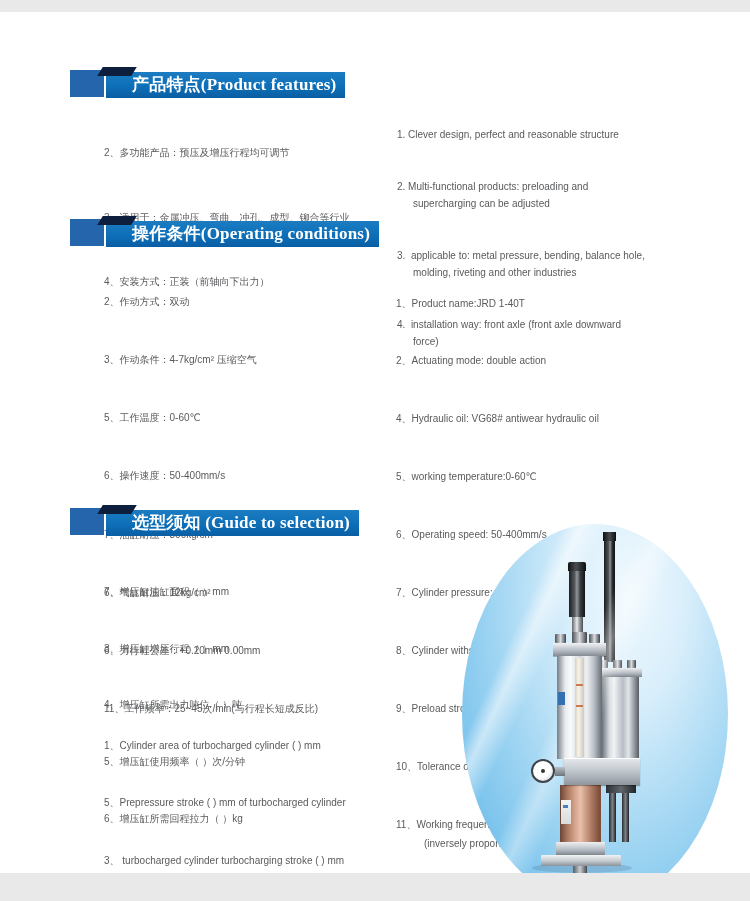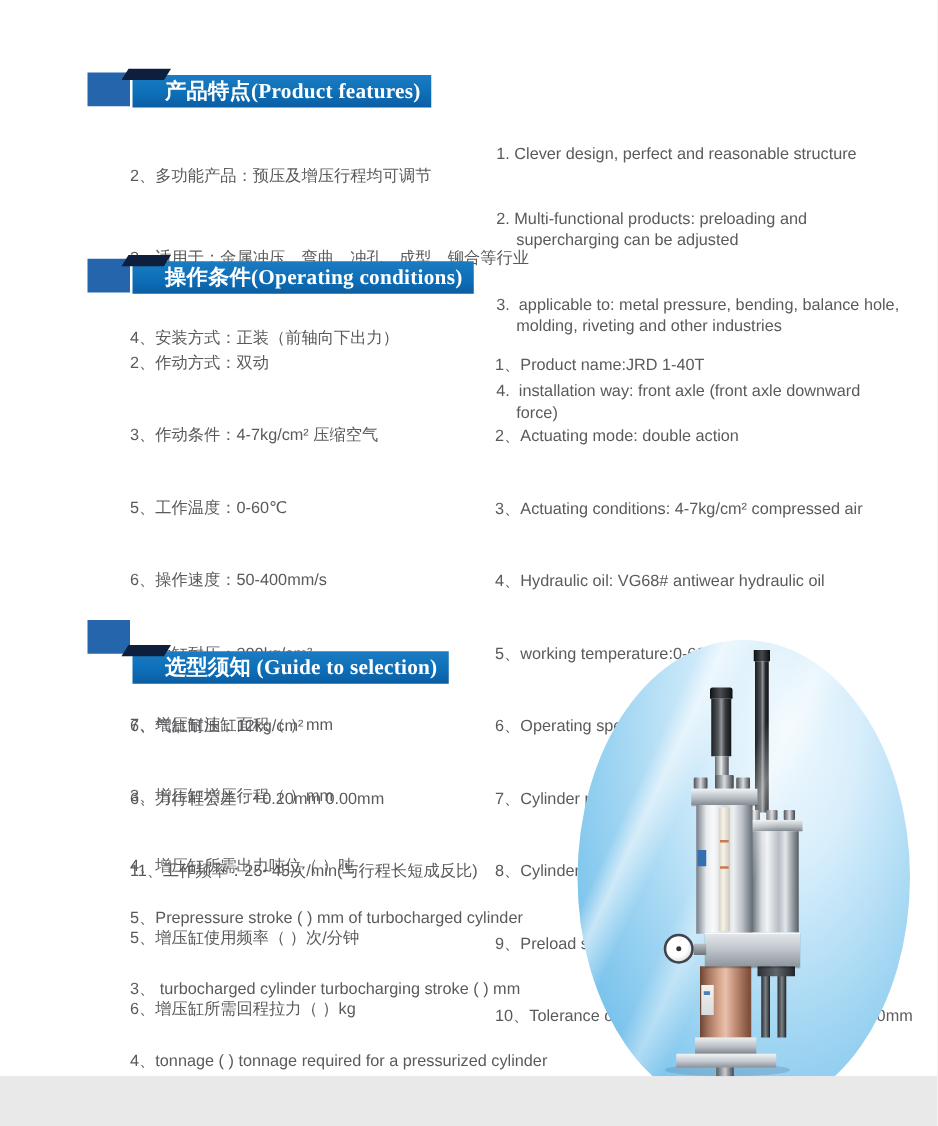--- a/index.html
+++ b/index.html
@@ -1,38 +1,38 @@
 <!DOCTYPE html>
 <html lang="zh" style="--page-bg: #ffffff; --text-gray: #595a5c; --banner-blue: #0d6fb8; --banner-blue-light: #1b7cc2; --banner-blue-dark: #0a5ea3; --banner-square: #2565ab; --banner-fold: #0d1f3c; --banner-text: #ffffff; --ellipse-core: #f0f9fe; --ellipse-mid: #a4d7f3; --ellipse-edge: #5bb0e6; --copper: #d8a78e;"><head>
 <meta charset="utf-8">
 <style>
   html,body{margin:0;padding:0;background:#e9e9e9;}
   #page{
-    position:relative;width:750px;height:861px;margin:0 auto;
+    position:relative;width:750px;height:861px;margin:12px auto;
     background:var(--page-bg,#fff);overflow:hidden;
     font-family:"Liberation Sans","DejaVu Sans",sans-serif;
     color:var(--text-gray,#595a5c);
     text-decoration:underline;
   }
   
   .hdr-sq{position:absolute;width:34px;height:27px;background:var(--banner-square,#2565ab);z-index:1;}
   .banner{
     position:absolute;height:26px;line-height:26px;z-index:2;
     padding:0 9px 0 26px;white-space:nowrap;
     background:linear-gradient(180deg,var(--banner-blue-light,#1b7cc2) 0%,var(--banner-blue,#0d6fb8) 55%,var(--banner-blue-dark,#0a5ea3) 100%);
     color:var(--banner-text,#fff);
     font-family:"Liberation Serif","DejaVu Serif",serif;
     font-weight:700;font-size:17px;letter-spacing:.2px;
   }
   .banner .fold{
     position:absolute;left:-6px;top:-5px;width:34px;height:9px;
     background:var(--banner-fold,#0d1f3c);transform:skewX(-32deg);z-index:-1;
   }
   
-  ul.list{position:absolute;margin:0;padding:0;list-style:none;font-size:13px;white-space:pre;}
+  ul.list{position:absolute;margin:0;padding:0;list-style:none;font-size:10px;white-space:pre;}
   ul.list li{display:block;}
   #list-cn1{left:104px;top:87px;line-height:21.5px;}
   #list-en1{left:397px;top:80px;line-height:17.2px;}
   #list-en1 li{padding-left:16px;text-indent:-16px;}
   #list-cn2{left:104px;top:241px;line-height:19.4px;}
   #list-en2{left:396px;top:243px;line-height:19.3px;}
   #list-en2 li{padding-left:28px;text-indent:-28px;}
   #list-cn3{left:104px;top:533px;line-height:18.9px;}
   #list-en3{left:104px;top:685px;line-height:19.3px;}
   
@@ -123,47 +123,47 @@
     <li>6、操作速度：50-400mm/s</li>
     <li>7、油缸耐压：300kg/cm²</li>
     <li>6、气缸耐压：12kg/cm²</li>
     <li>6、力行程公差：+0.20mm 0.00mm</li>
     <li>11、工作频率：25~45次/min(与行程长短成反比)</li>
     
   </ul>
   <ul class="list" id="list-en2">
     <li>1、Product name:JRD 1-40T</li>
     <li>2、Actuating mode: double action</li>
-    <li>3、Actuating conditions: 4-7kg/cm² compressed air</li>
     <li>4、Hydraulic oil: VG68# antiwear hydraulic oil</li>
     <li>5、working temperature:0-60℃</li>
     <li>6、Operating speed: 50-400mm/s</li>
     <li>7、Cylinder pressure: 300kg/cm²</li>
     <li>8、Cylinder withstand pressure: 12kg/cm²</li>
     <li>9、Preload stroke tolerance: +1.00mm 0.00mm</li>
     <li>10、Tolerance of pressurization stroke: +0.20mm 0.00mm</li>
     <li>11、Working frequency: 25~45 times /min
 (inversely proportional to the length of the travel)</li>
     
   </ul>
 
   <div class="hdr-sq" style="left:70px;top:496px;"></div>
-  <div class="banner" style="left:106px;top:521px;">
+  <div class="banner" style="left:106px;top:498px;">
     <span class="fold"></span>
     <span>选型须知 (Guide to selection)</span>
   </div>
   <ul class="list" id="list-cn3">
     <li>7、增压缸油缸面积（ ）mm</li>
     <li>3、增压缸增压行程（ ）mm</li>
     <li>4、增压缸所需出力吨位（ ）吨</li>
     <li>5、增压缸使用频率（ ）次/分钟</li>
     <li>6、增压缸所需回程拉力（ ）kg</li>
     
   </ul>
   <ul class="list" id="list-en3">
+    <li>1、Cylinder area of turbocharged cylinder ( ) mm</li>
     <li>5、Prepressure stroke ( ) mm of turbocharged cylinder</li>
     <li>3、 turbocharged cylinder turbocharging stroke ( ) mm</li>
     <li>4、tonnage ( ) tonnage required for a pressurized cylinder</li>
     
     
     
   </ul>
 
   <div id="photo">
 

